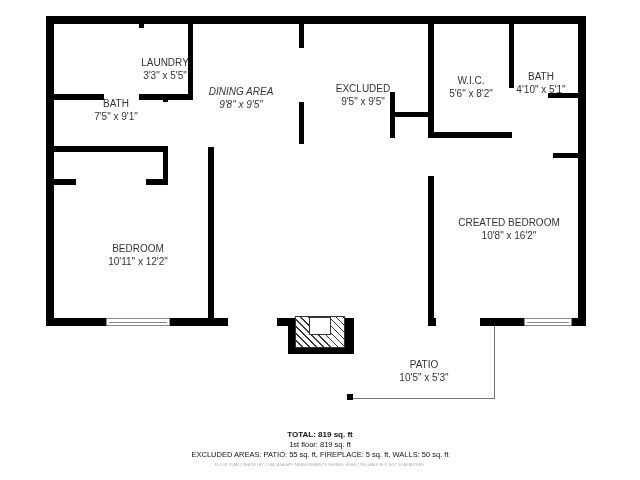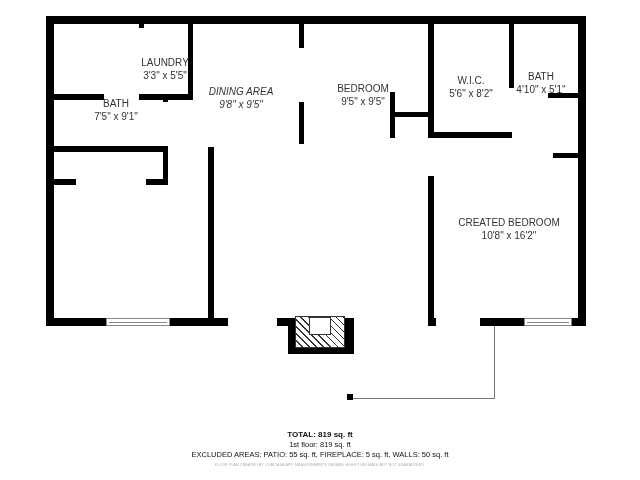--- a/index.html
+++ b/index.html
@@ -78,33 +78,41 @@
     </div>
   <div class="lbl" style="left:116px;top:93px;">
       <div>BATH</div>
       <div>7'5" x 9'1"</div>
     </div>
   <div class="lbl" style="left:241px;top:81px;font-style:italic;">
       <div>DINING AREA</div>
       <div>9'8" x 9'5"</div>
     </div>
   <div class="lbl" style="left:363px;top:78px;">
-      <div>BEDROOM</div>
+      <div>EXCLUDED</div>
       <div>9'5" x 9'5"</div>
     </div>
   <div class="lbl" style="left:471px;top:70px;">
       <div>W.I.C.</div>
       <div>5'6" x 8'2"</div>
     </div>
   <div class="lbl" style="left:541px;top:66px;">
       <div>BATH</div>
       <div>4'10" x 5'1"</div>
     </div>
+  <div class="lbl" style="left:138px;top:238px;">
+      <div>BEDROOM</div>
+      <div>10'11" x 12'2"</div>
+    </div>
   <div class="lbl" style="left:509px;top:212px;">
       <div>CREATED BEDROOM</div>
       <div>10'8" x 16'2"</div>
+    </div>
+  <div class="lbl" style="left:424px;top:354px;">
+      <div>PATIO</div>
+      <div>10'5" x 5'3"</div>
     </div>
 </div>
 
 <div class="footer f-total">TOTAL: 819 sq. ft</div>
 <div class="footer f-floor">1st floor: 819 sq. ft</div>
 <div class="footer f-excl">EXCLUDED AREAS: PATIO: 55 sq. ft, FIREPLACE: 5 sq. ft, WALLS: 50 sq. ft</div>
 <div class="footer f-disc">FLOOR PLAN CREATED BY CUBICASA APP. MEASUREMENTS DEEMED HIGHLY RELIABLE BUT NOT GUARANTEED.</div>
 
 </body></html>

